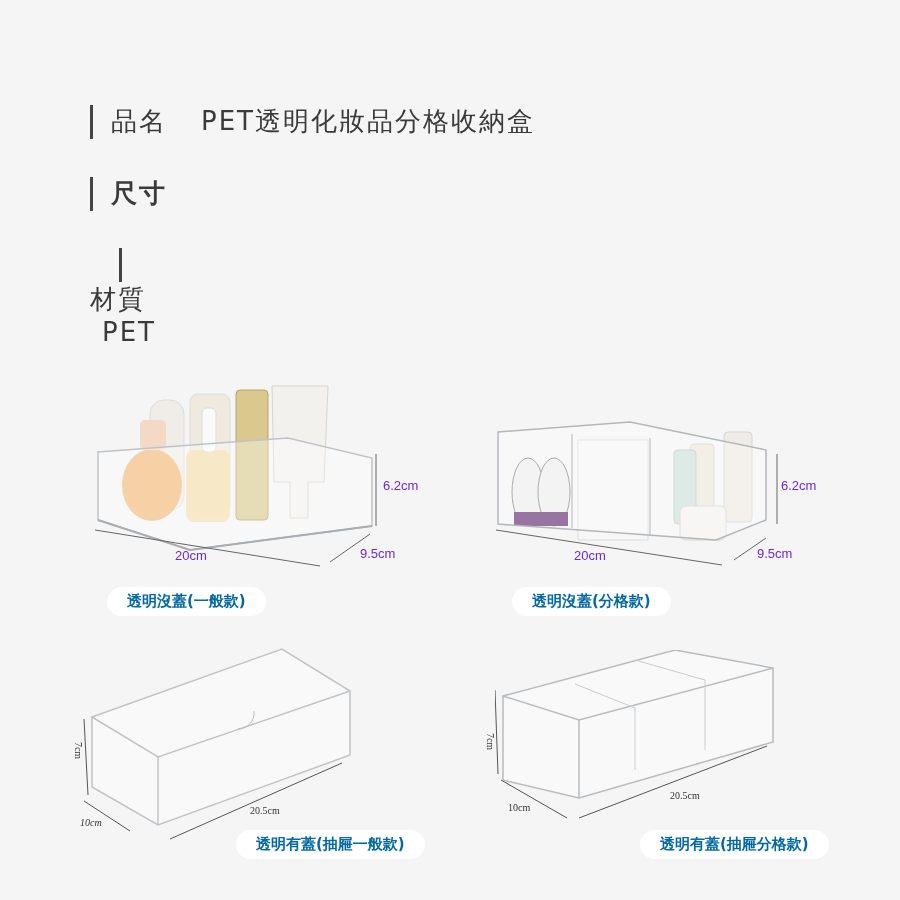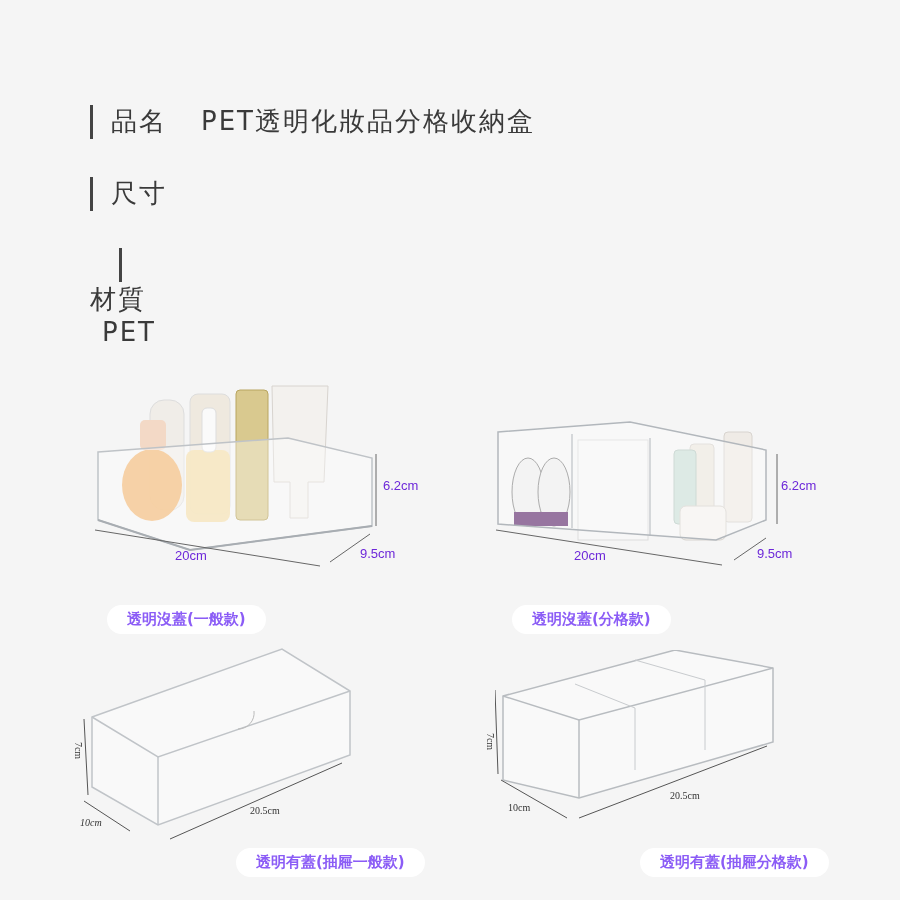--- a/index.html
+++ b/index.html
@@ -5,35 +5,35 @@
   html, body { margin:0; padding:0; }
   body {
     width:900px; height:900px; background:#f5f5f5; position:relative; overflow:hidden;
     font-family:"DejaVu Sans","Liberation Sans",sans-serif; color:#333;
   }
   .spec-line { position:absolute; left:90px; font-size:26px; color:#3a3a3a; letter-spacing:2px; display:flex; align-items:center; }
   .spec-bar { display:inline-block; width:3px; height:34px; background:#444; margin-right:18px; }
   .spec-key { margin-right:22px; }
   .pill {
     position:absolute; background:#fff; border-radius:20px; padding:5px 20px;
-    font-size:15px; font-weight:bold; color:#8b5cf6; white-space:nowrap;margin-top:18px;
+    font-size:15px; font-weight:bold; color:#0369a1; white-space:nowrap;
   }
   .dim { position:absolute; font-size:13px; color:#6d28d9; font-family:"Liberation Sans",sans-serif; }
   .dim-sm { position:absolute; font-size:10px; color:#333; font-family:"Liberation Serif",serif; }
   .product { position:absolute; }
 </style>
 </head>
 <body>
 
 <div class="spec-line" style="top:104px;">
   <span class="spec-bar"></span>
   <span class="spec-key">品名</span>
   <span style="margin-left:12px">PET透明化妝品分格收納盒</span>
 </div>
-<div class="spec-line" style="top:176px;">
+<div class="spec-line" style="top:176px;font-weight:bold;">
   <span class="spec-bar"></span>
   <span class="spec-key">尺寸</span>
 </div>
 <div class="spec-line" style="top:248px;flex-direction:column;">
   <span class="spec-bar"></span>
   <span class="spec-key">材質</span>
   <span>PET</span>
 </div>
 
 <svg class="product" style="left:90px;top:380px" width="290" height="200" viewBox="0 0 290 200">

